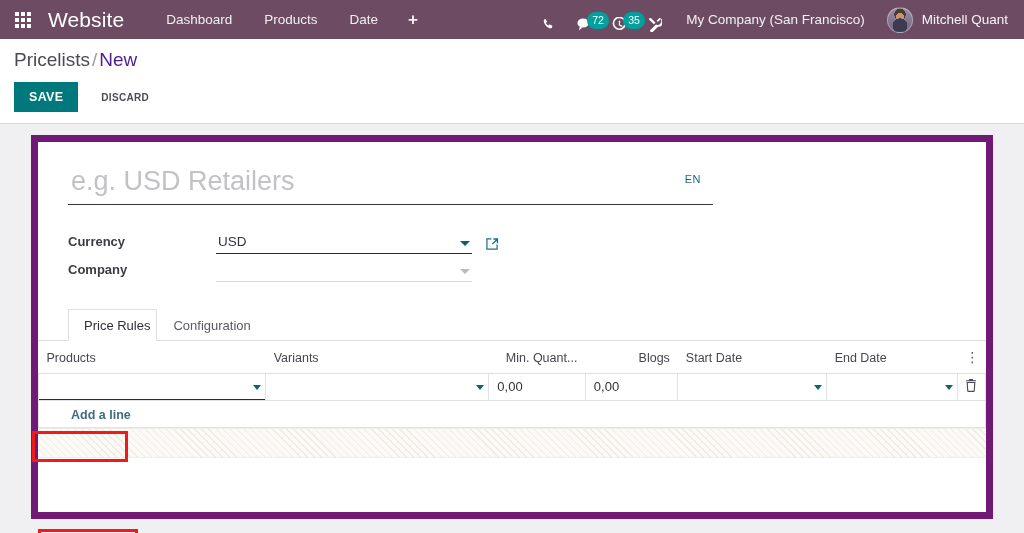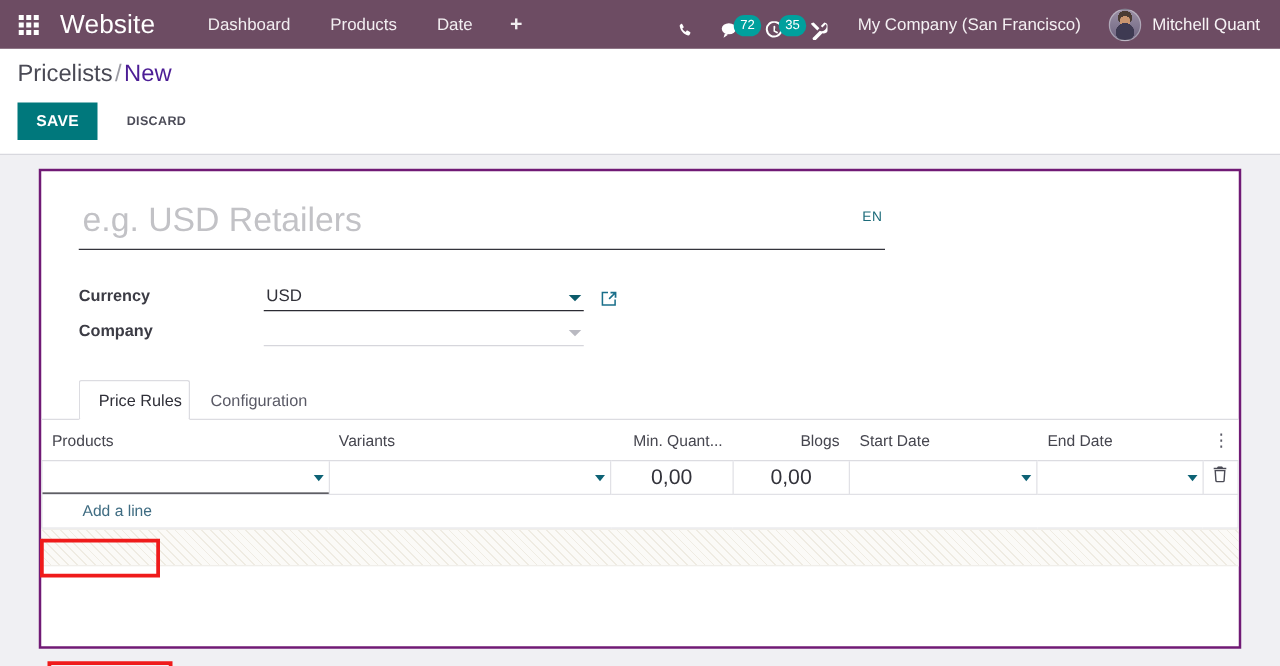--- a/index.html
+++ b/index.html
@@ -151,21 +151,21 @@
 
   
   .page-body {
     background: #f0f0f3;
     height: 395px;
     padding: 11px 31px 0 31px;
     position: relative;
   }
   .form-card {
     background: #ffffff;
-    border: 2px solid #701a75;
+    border: 7px solid #701a75;
     height: 384px;
     position: relative;
     overflow: hidden;
   }
   .form-sheet { padding: 22px 30px 0 30px; position: relative; }
 
   
   .title-row { position: relative; }
   .title-input {
     border: none;
@@ -305,23 +305,23 @@
   .cell-caret {
     position: absolute;
     right: 4px; top: 11px;
     width: 0; height: 0;
     border-left: 4.5px solid transparent;
     border-right: 4.5px solid transparent;
     border-top: 5px solid #0d6275;
     pointer-events: none;
   }
   .cell-num {
-    font-size: 17px;
+    font-size: 13px;
     color: #32323a;
-    text-align: center;
+    text-align: left;
     padding: 0 8px;
     line-height: 26px;
   }
   td.trash-cell {
     background: #ededf0;
     text-align: center;
     width: 28px;
     border-left: 1px solid #e1e1e6;
   }
   .trash-btn {
@@ -329,21 +329,21 @@
     align-items: center; justify-content: center;
     color: #4b4b56;
     cursor: pointer;
     background: none; border: none; padding: 0;
   }
   .opt-dots {
     color: #5a5a66; font-size: 14px; line-height: 1; cursor: pointer;
     letter-spacing: 0; display: inline-block;
   }
 
-  .addline-row td { border: none; background: #ffffff; padding: 4px 0 4px 0; height: 22px; }
+  .addline-row td { border: none; background: #ffffff; padding: 4px 0 4px 0; height: 22px; font-weight: bold; }
   .add-line-link {
     font-size: 12.5px;
     color: #3f6c82;
     cursor: pointer;
     padding-left: 32px;
     display: inline-block;
     text-decoration: none;
   }
 
   .ghost-band {

